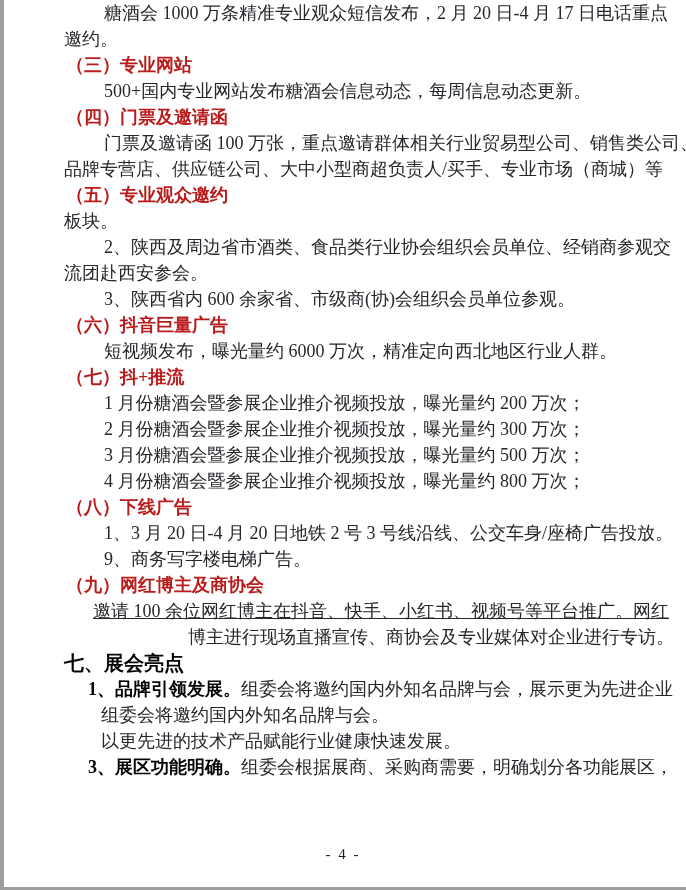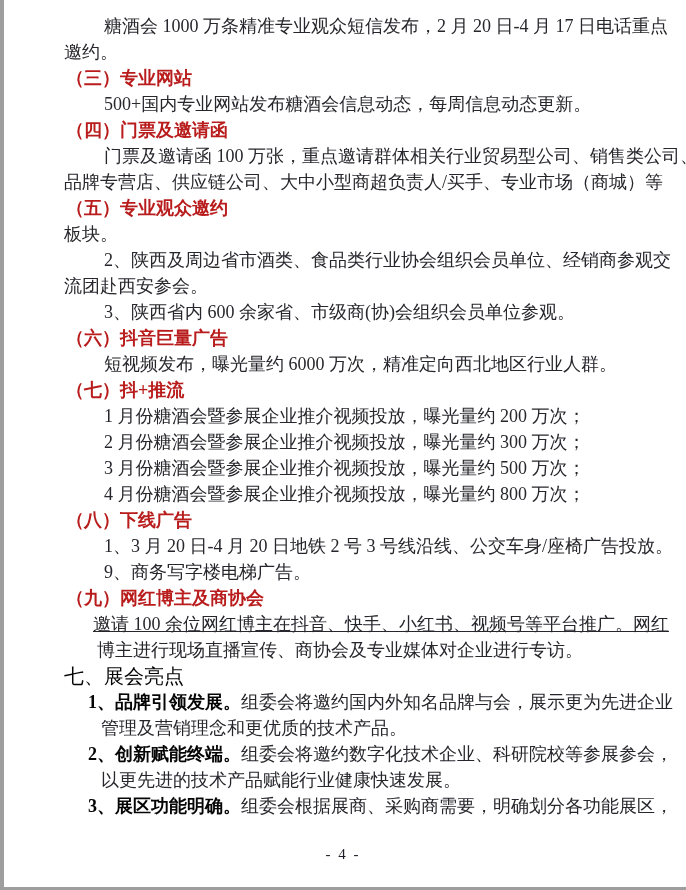--- a/index.html
+++ b/index.html
@@ -25,21 +25,21 @@
   }
   .edge-bottom {
     position: absolute;
     left: 0; bottom: 0;
     width: 686px; height: 3px;
     background: #9e9e9e;
   }
   .content {
     position: absolute;
     left: 64px;
-    top: 13px;
+    top: 0;
     width: 610px;
     color: #26262c;
     font-size: 18px;
     line-height: 26px;
   }
   .line {
     white-space: nowrap;
     height: 26px;
   }
   
@@ -47,26 +47,26 @@
   
   .flush { padding-left: 0; }
   
   .heading {
     padding-left: 2px;
     font-weight: bold;
     color: #b91c1c;
   }
   
   .nine  { padding-left: 29px; text-decoration: underline; }
-  .nine2 { padding-left: 33px; }
+  .nine2 { padding-left: 33px; text-align: right; }
   
   .big {
     padding-left: 0;
     font-family: "Liberation Sans", "DejaVu Sans", sans-serif;
-    font-weight: normal;
+    font-weight: bold;
     font-size: 20px;
     color: #050505;
   }
   
   .hl     { padding-left: 24px; }
   .hlwrap { padding-left: 37px; }
   .hl .lead {
     font-weight: bold;
     color: #050505;
     text-align: right;
@@ -111,20 +111,19 @@
       <div class="line ind">3 月份糖酒会暨参展企业推介视频投放，曝光量约 500 万次；</div>
       <div class="line ind">4 月份糖酒会暨参展企业推介视频投放，曝光量约 800 万次；</div>
       <div class="line heading">（八）下线广告</div>
       <div class="line ind">1、3 月 20 日-4 月 20 日地铁 2 号 3 号线沿线、公交车身/座椅广告投放。</div>
       <div class="line ind">9、商务写字楼电梯广告。</div>
       <div class="line heading">（九）网红博主及商协会</div>
       <div class="line nine">邀请 100 余位网红博主在抖音、快手、小红书、视频号等平台推广。网红</div>
       <div class="line nine2">博主进行现场直播宣传、商协会及专业媒体对企业进行专访。</div>
       <div class="line big">七、展会亮点</div>
       <div class="line hl"><span class="lead">1、品牌引领发展。</span>组委会将邀约国内外知名品牌与会，展示更为先进企业</div>
-      <div class="line hlwrap">管理及营销理念和更优质的技术产品。</div>
-      <div class="line hl"><span class="lead">2、创新赋能终端。</span>组委会将邀约数字化技术企业、科研院校等参展参会，</div>
+      <div class="line hlwrap">组委会将邀约国内外知名品牌与会。</div>
       <div class="line hlwrap">以更先进的技术产品赋能行业健康快速发展。</div>
       <div class="line hl"><span class="lead">3、展区功能明确。</span>组委会根据展商、采购商需要，明确划分各功能展区，</div>
     </div>
 
   <div class="pagenum">- 4 -</div>
 </div>
 
 </body></html>

